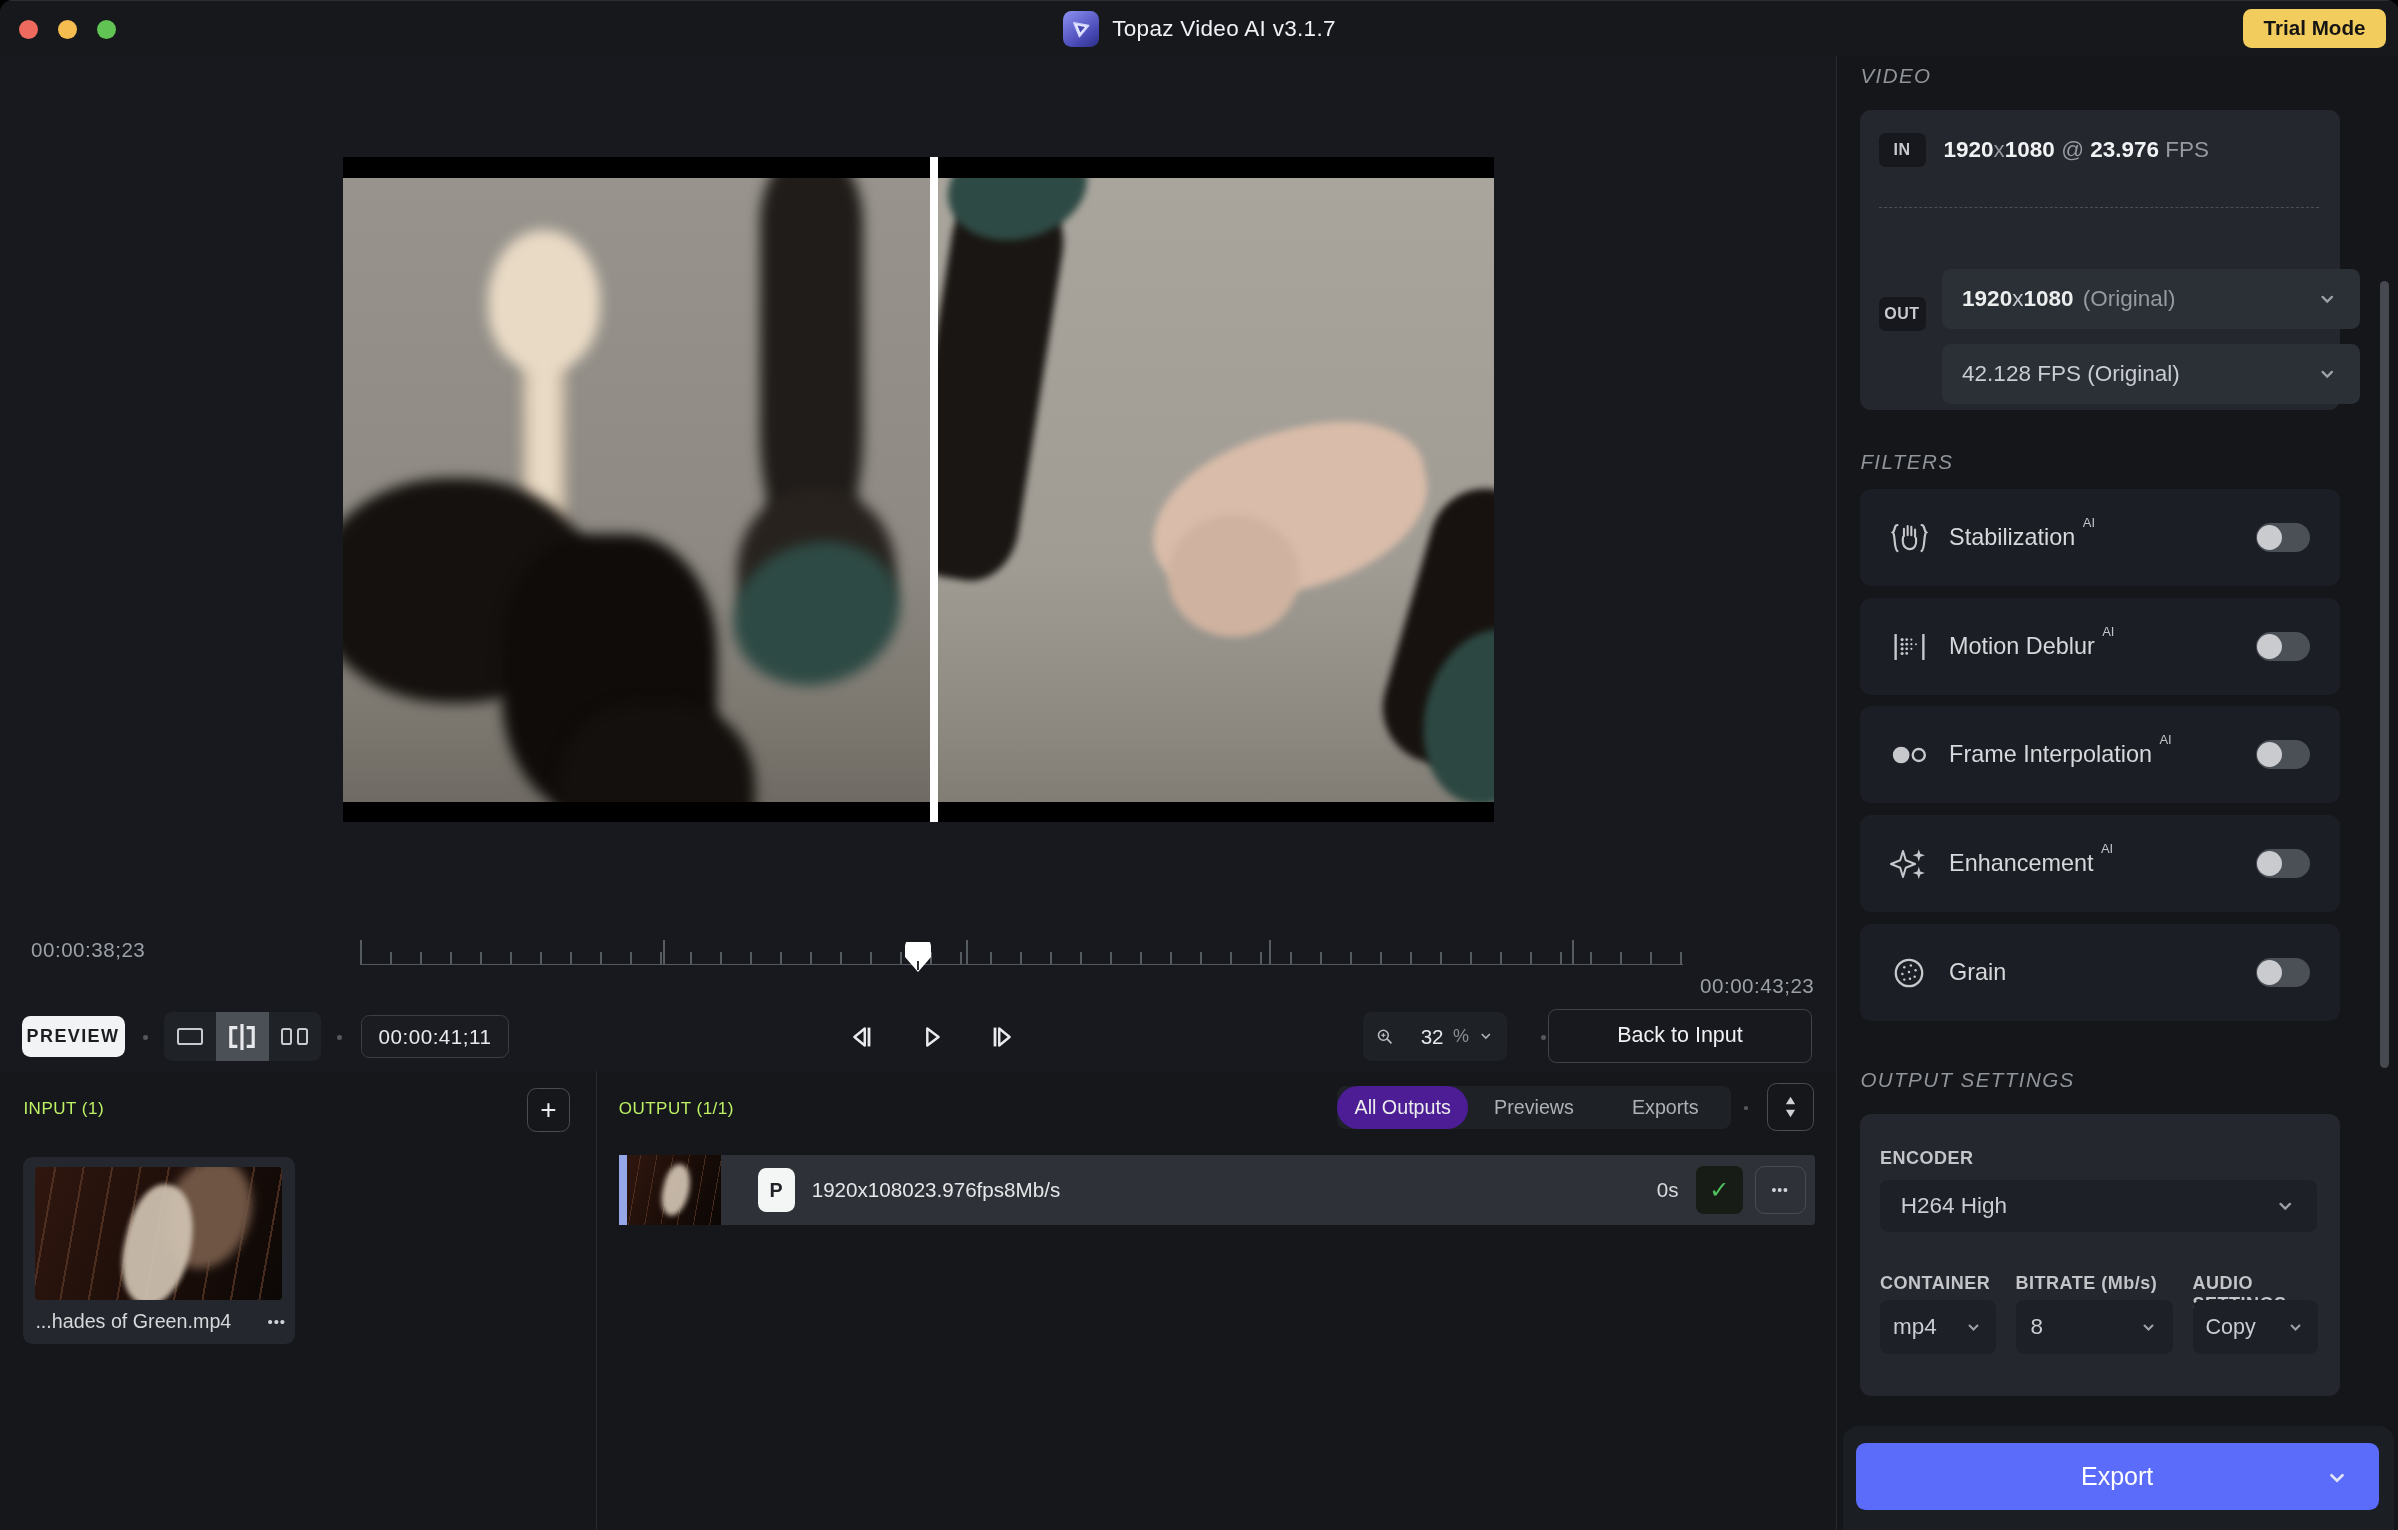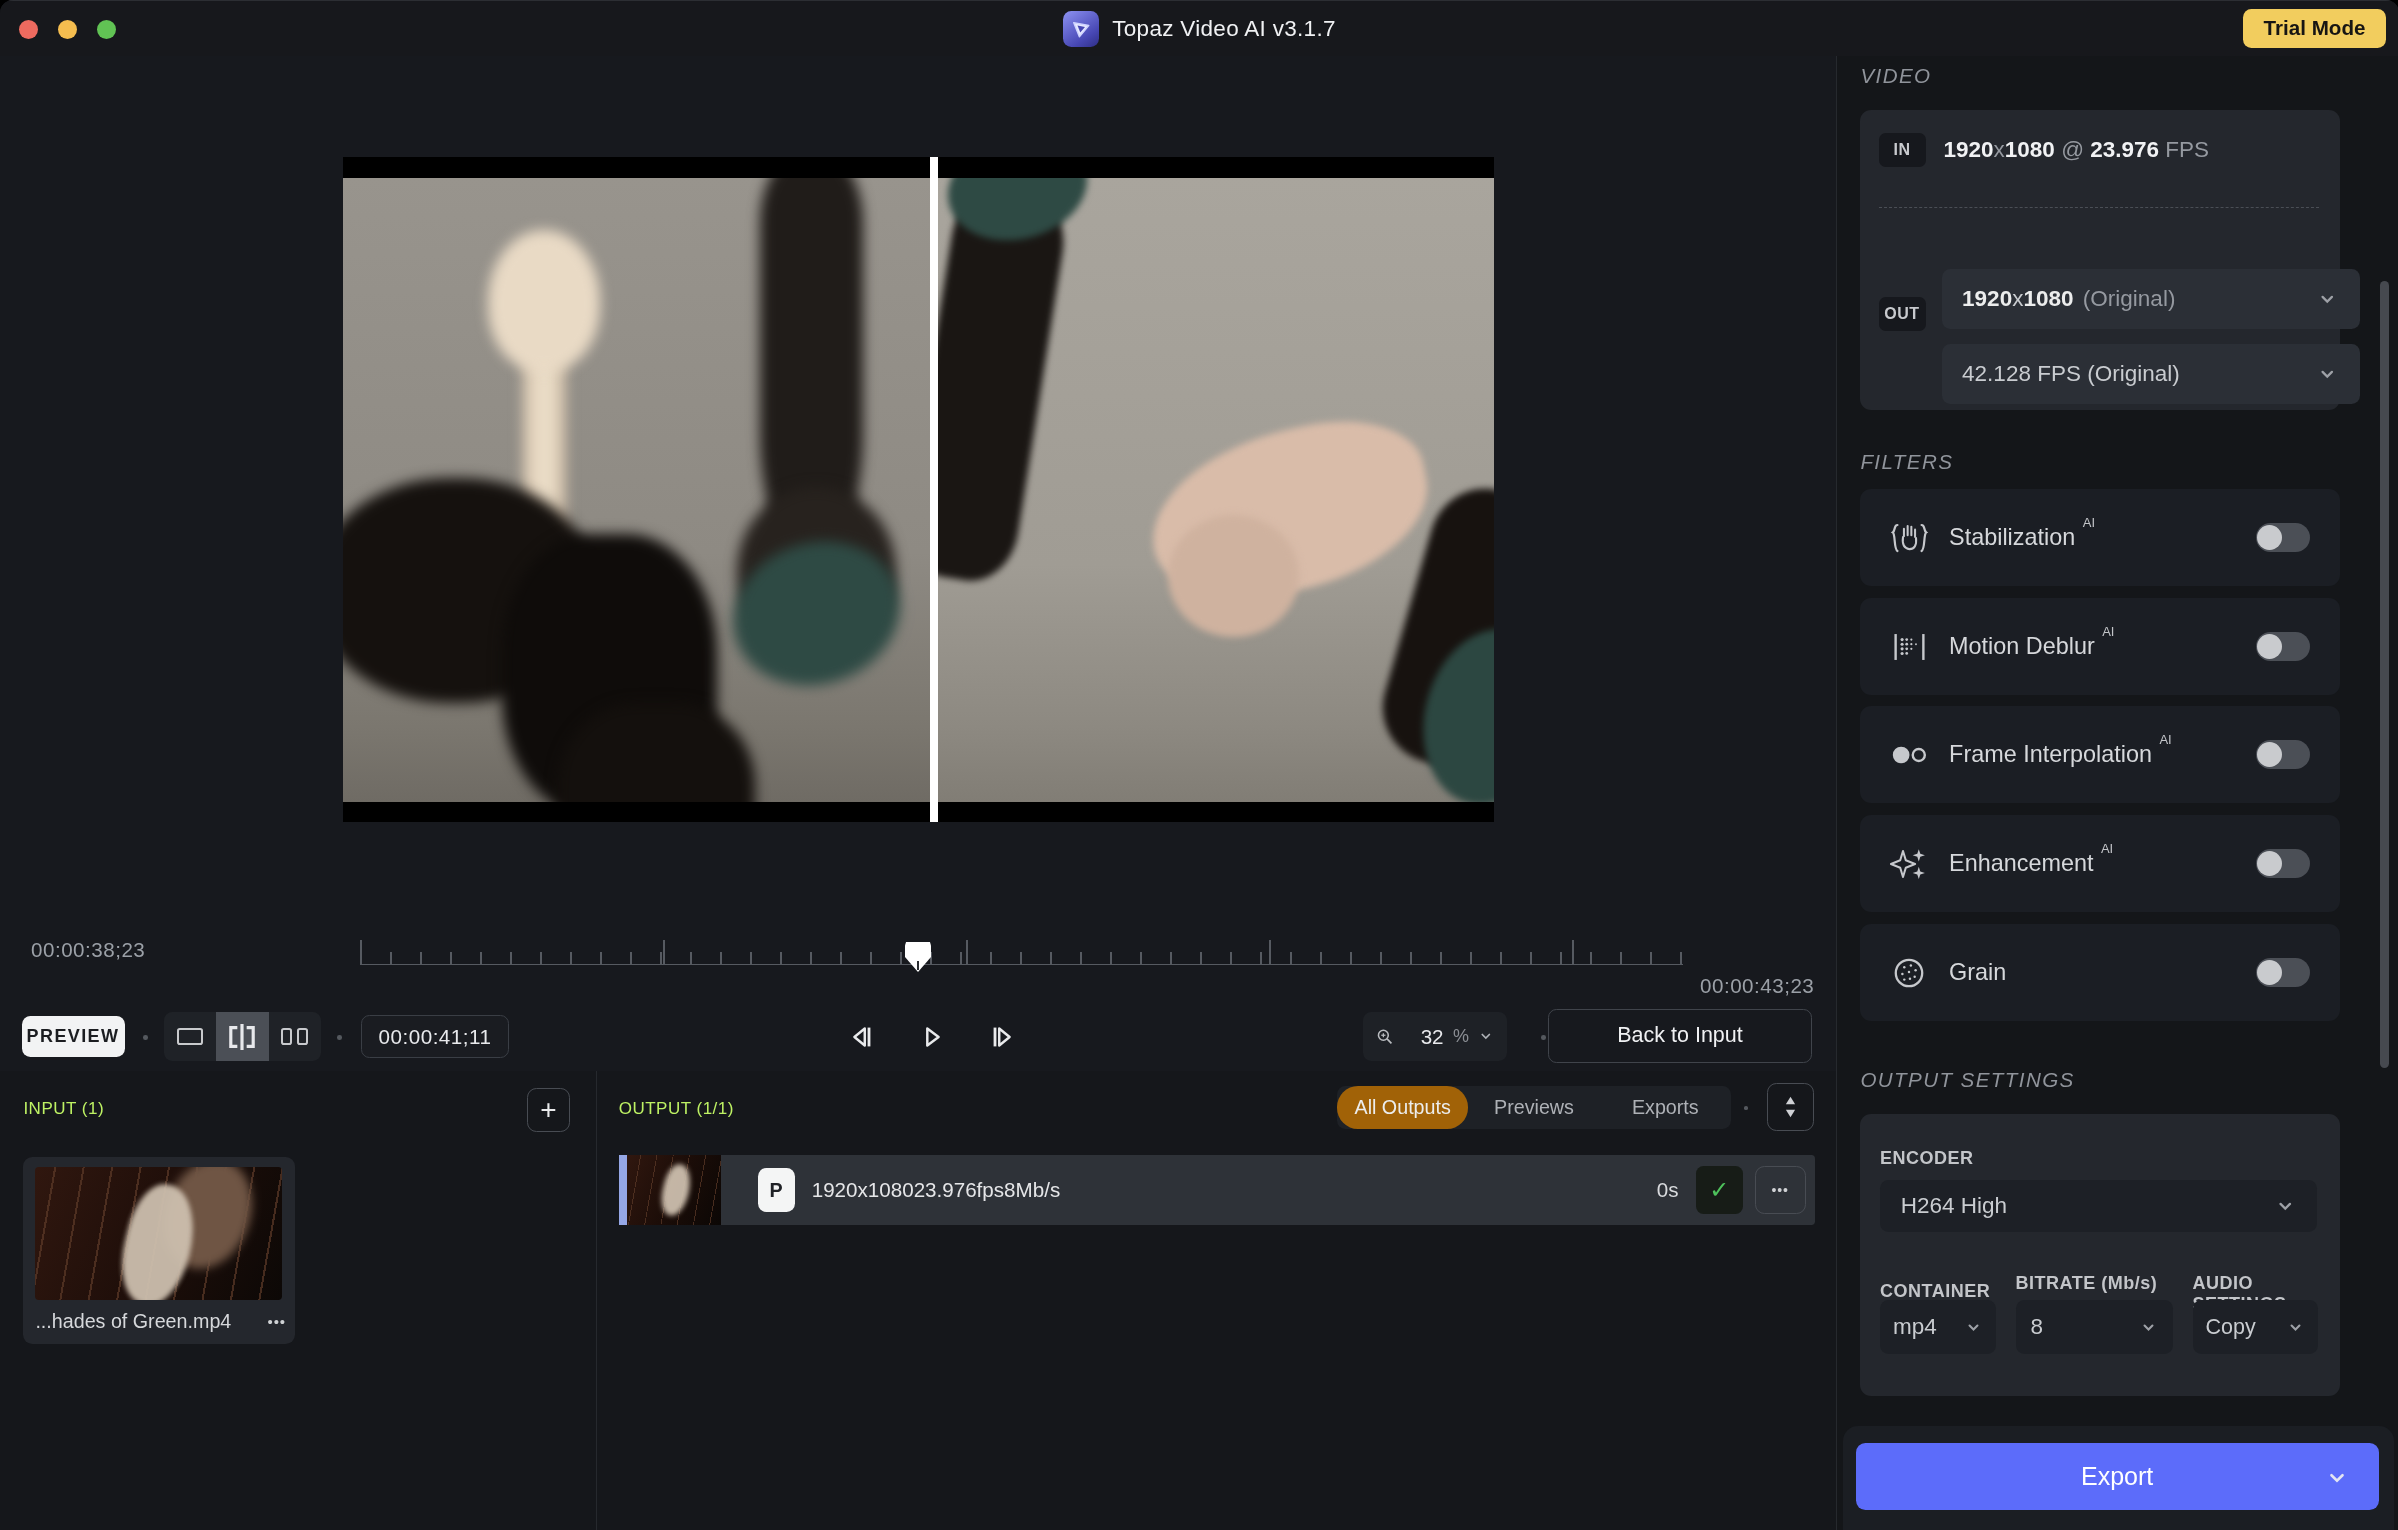--- a/index.html
+++ b/index.html
@@ -83,21 +83,21 @@
   .hand { position:absolute; left:90px; top:17px; width:66px; height:122px; background:#cdbfae; border-radius:45% 55% 50% 50%; transform:rotate(14deg); filter:blur(2.8px); opacity:.95; }
   .hand2 { position:absolute; left:131px; top:-9.4px; width:84px; height:112px; background:#6f5544; border-radius:50%; transform:rotate(20deg); filter:blur(4.7px); }
   .clip-name-row { position:absolute; left:12px; right:9.4px; bottom:11.2px; display:flex; align-items:center; justify-content:space-between; }
   .clip-name { color:#d6d8db; font-size:19.7px; }
   .mini-menu { background:none; border:none; color:#cfd1d4; font-size:15px; letter-spacing:0.9px; }
 
   .output-panel { position:absolute; left:599px; top:0; width:1238px; height:460px; }
   .output-h { position:absolute; left:19.7px; top:28px; }
   .tabs { position:absolute; left:738px; top:15px; width:394px; height:43px; background:#1e2126; border-radius:8.4px; display:flex; overflow:hidden; }
   .tab { flex:1; border:none; background:transparent; color:#aeb1b6; font-size:19.7px; }
-  .tab.active { background:#a16207; color:#eceded;border-radius:21px; }
+  .tab.active { background:#4c1d95; color:#eceded;border-radius:21px; }
   .tabs-dot { position:absolute; left:1145px; top:35px; width:3.7px; height:3.7px; background:#54585e; border-radius:50%; }
   .sort-btn { position:absolute; left:1168px; top:12px; width:47px; height:48px; background:transparent; border:1.9px solid #484c53; border-radius:9.4px; display:flex; align-items:center; justify-content:center; }
   .out-row { position:absolute; left:19.7px; top:84px; width:1196px; height:70px; background:#2e3238; border-radius:0 3.7px 3.7px 0; }
   .out-accent { position:absolute; left:0; top:0; width:8.4px; height:70px; background:#95a7e6; }
   .out-thumb { position:absolute; left:8.4px; top:0; width:94px; height:70px; overflow:hidden; background:linear-gradient(115deg,#30170f 0%,#1c0d08 50%,#0b0705 100%); }
   .out-thumb::before { content:""; position:absolute; inset:-9.4px; background:repeating-linear-gradient(100deg,transparent 0 7.5px,#5d3a28 7.5px 8.4px,transparent 8.4px 16px); opacity:.7; }
   .out-thumb .hand { left:36px; top:9.4px; width:26px; height:52px; }
   .p-badge { position:absolute; left:139px; top:13px; width:37px; height:44px; background:#f4f5f5; border-radius:8.4px; color:#202227; font-weight:bold; font-size:19.7px; display:flex; align-items:center; justify-content:center; }
   .out-meta { position:absolute; left:193px; top:0; height:70px; display:flex; align-items:center; color:#e5e6e8; font-size:20.6px; }
   .out-dur { position:absolute; left:1038px; top:0; height:70px; display:flex; align-items:center; color:#d8dadd; font-size:20.6px; }
@@ -125,21 +125,21 @@
   .filter-label { color:#d6d8db; font-size:23.4px; }
   .ai-sup { color:#c2c4c8; font-size:13px; vertical-align:super; margin-left:7.5px; position:relative; top:-9.4px; }
   .toggle { margin-left:auto; width:54px; height:29px; background:#4b4f56; border-radius:15px; border:none; position:relative; }
   .toggle .knob { position:absolute; left:1.9px; top:1.9px; width:25px; height:25px; background:#c9cbce; border-radius:50%; }
 
   .settings-card { position:absolute; left:22.5px; top:1058px; width:480px; height:282px; background:#24272d; border-radius:11.2px; }
   .small-label { position:absolute; color:#c3c5c9; font-weight:bold; font-size:18px; letter-spacing:0.5px; }
   .enc-label { left:20.6px; top:34px; }
   .dd-dark { background:#1d2026; }
   .dd-enc { left:20.6px; top:66px; width:437px; height:52px; }
-  .cont-label { left:20.6px; top:167px; } .bit-label { left:156px; top:159px; } .aud-label { left:333px; top:159px; }
+  .cont-label { left:20.6px; top:159px; } .bit-label { left:156px; top:159px; } .aud-label { left:333px; top:159px; }
   .dd-cont { left:20.6px; top:186px; width:116px; height:54px; padding:0 13px; }
   .dd-bit  { left:156px; top:186px; width:157px; height:54px; padding:0 15px; }
   .dd-aud  { left:333px; top:186px; width:125px; height:54px; padding:0 13px; font-size:21.5px; }
 
   .export-panel { position:absolute; left:5.6px; top:1370px; width:551px; height:105px; background:#1b1e23; border-radius:15px 15px 0 0; }
   .export-btn { position:absolute; left:13px; top:17px; width:523px; height:67px; background:#5c6cfa; border:none; border-radius:9.4px; color:#fff; font-size:25px; }
   .export-btn .chev { position:absolute; right:30px; top:22.5px; }
   .scrollbar { position:absolute; left:543px; top:225px; width:9.4px; height:787px; background:#46494f; border-radius:4.7px; }
 
   svg { display:block; }

